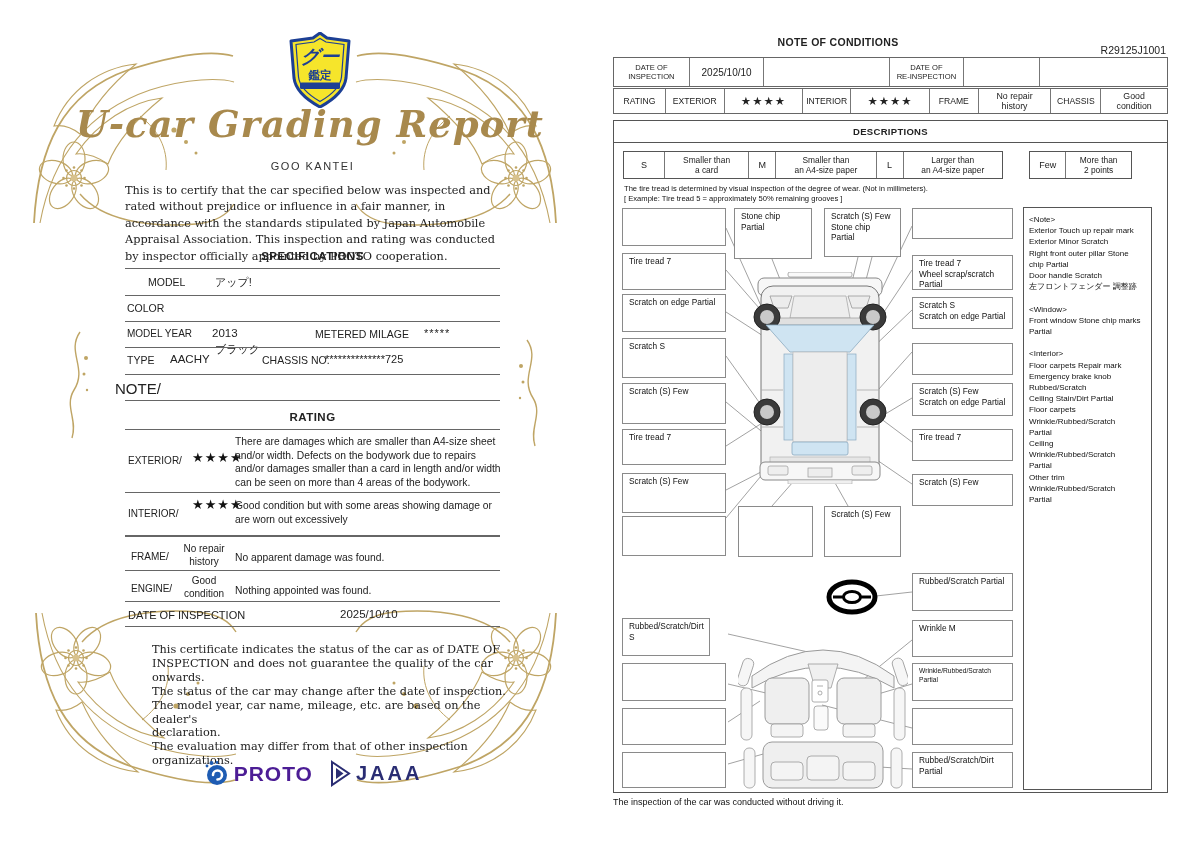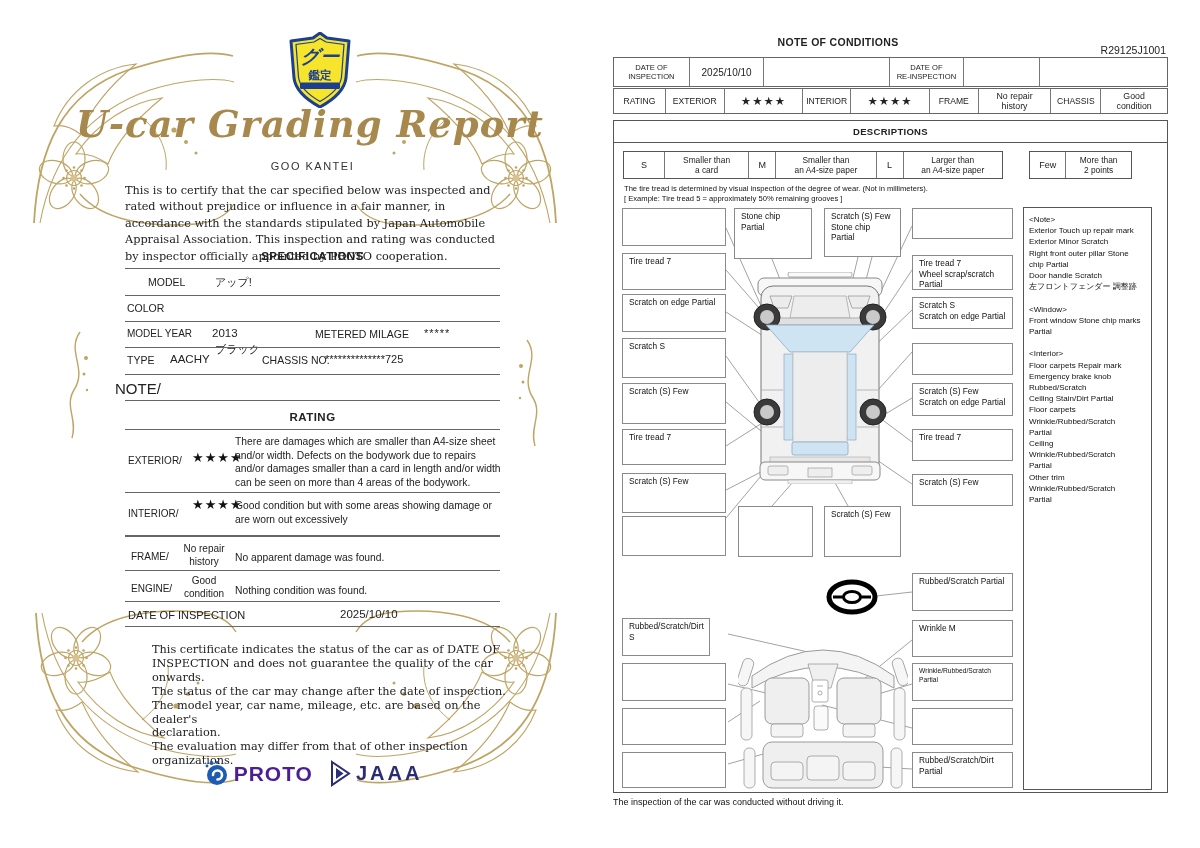--- a/index.html
+++ b/index.html
@@ -129,21 +129,21 @@
     <div class="t" style="left:235px;top:499px;width:268px;font-size:10.3px;line-height:13.6px;white-space:normal;">Good condition but with some areas showing damage or are worn out excessively</div>
     <div class="lline" style="top:535px;border-top-width:2px"></div>
     <div class="t" style="left:131px;top:551px;font-size:10px;">FRAME/</div>
     <div class="t" style="left:176px;top:543px;width:56px;text-align:center;font-size:10px;line-height:12.5px;">No repair
 history</div>
     <div class="t" style="left:235px;top:552px;font-size:10.3px;">No apparent damage was found.</div>
     <div class="lline" style="top:570px"></div>
     <div class="t" style="left:131px;top:583px;font-size:10px;">ENGINE/</div>
     <div class="t" style="left:176px;top:575px;width:56px;text-align:center;font-size:10px;line-height:12.5px;">Good
 condition</div>
-    <div class="t" style="left:235px;top:585px;font-size:10.3px;">Nothing condition was found.</div>
+    <div class="t" style="left:235px;top:585px;font-size:10.3px;">Nothing appointed was found.</div>
     <div class="lline" style="top:601px"></div>
     <div class="t" style="left:128px;top:609px;font-size:11px;">DATE OF INSPECTION</div>
     <div class="t" style="left:340px;top:608px;font-size:11.5px;">2025/10/10</div>
     <div class="lline" style="top:626px"></div>
 
     <div class="t serif" style="left:152px;top:643px;width:360px;font-size:11.3px;line-height:13.9px;color:#222;">This certificate indicates the status of the car as of DATE OF
 INSPECTION and does not guarantee the quality of the car onwards.
 The status of the car may change after the date of inspection.
 The model year, car name, mileage, etc. are based on the dealer's
 declaration.

